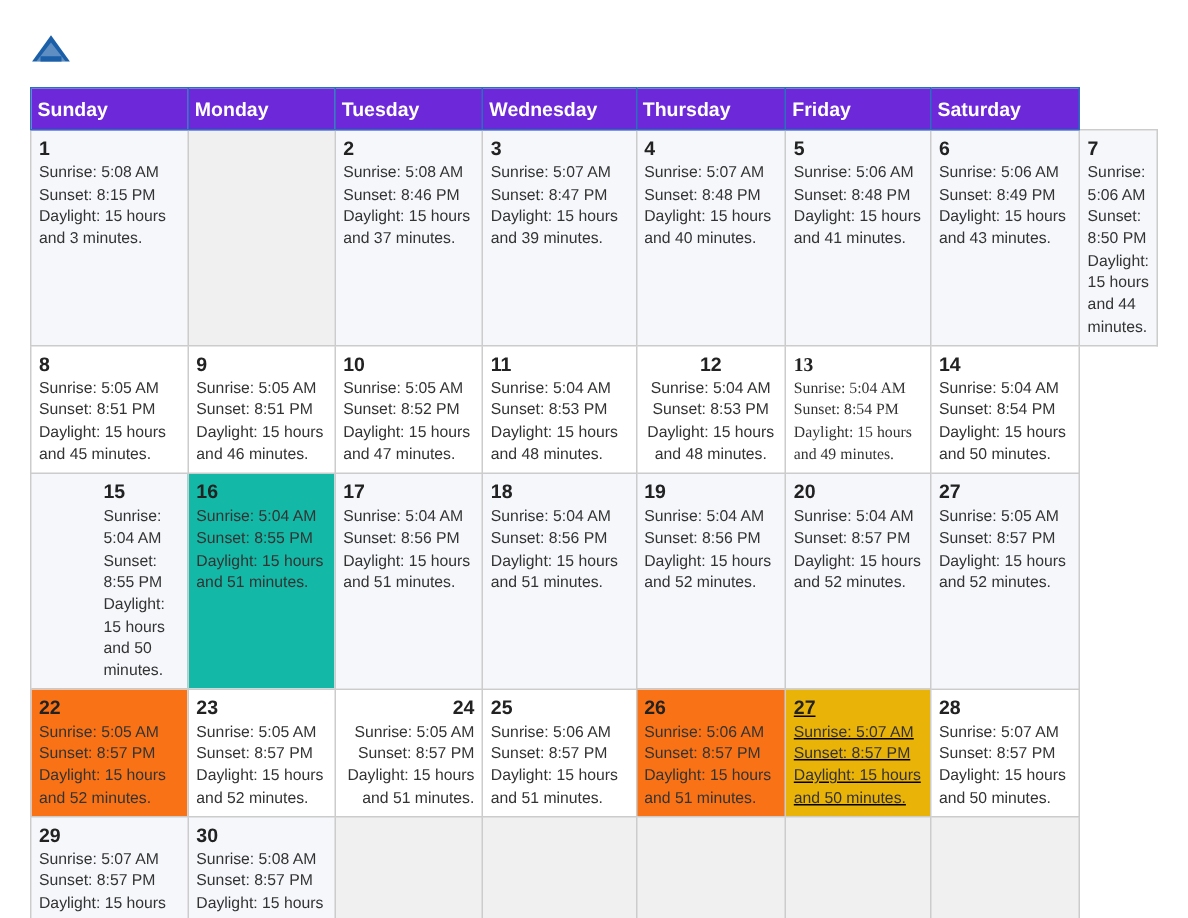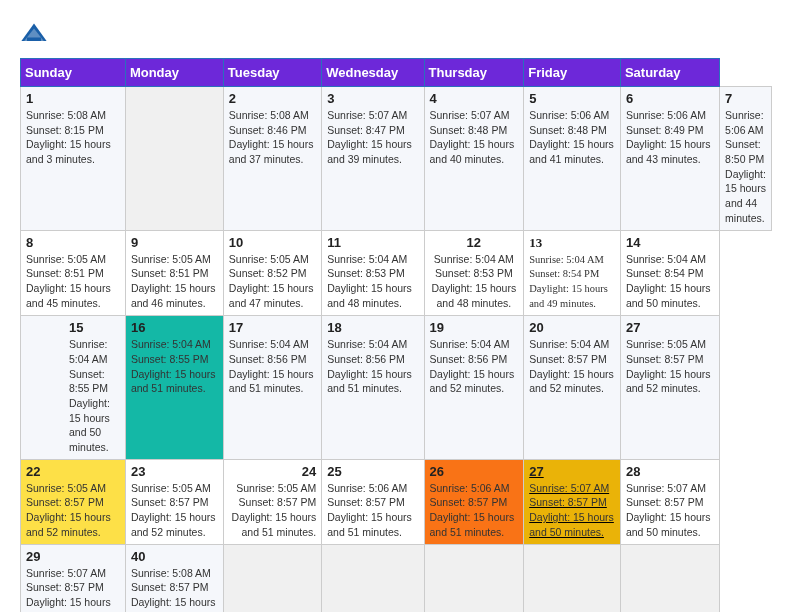--- a/index.html
+++ b/index.html
@@ -214,21 +214,21 @@
         <td style="background: rgb(245, 247, 251);">
           <span class="day-num">20</span>
           <div class="day-info"><span>Sunrise: 5:04 AM</span><br><span>Sunset: 8:57 PM</span><br><span>Daylight: 15 hours<br> and 52 minutes.</span></div>
         </td>
         <td style="background: rgb(245, 247, 251);">
           <span class="day-num">27</span>
           <div class="day-info"><span>Sunrise: 5:05 AM</span><br><span>Sunset: 8:57 PM</span><br><span>Daylight: 15 hours<br> and 52 minutes.</span></div>
         </td>
       </tr>
       <tr>
-        <td style="background: #fde047;">
+        <td style="background: #f97316;">
           <span class="day-num">22</span>
           <div class="day-info"><span>Sunrise: 5:05 AM</span><br><span>Sunset: 8:57 PM</span><br><span>Daylight: 15 hours<br> and 52 minutes.</span></div>
         </td>
         <td style="background: rgb(255, 255, 255);">
           <span class="day-num">23</span>
           <div class="day-info"><span>Sunrise: 5:05 AM</span><br><span>Sunset: 8:57 PM</span><br><span>Daylight: 15 hours<br> and 52 minutes.</span></div>
         </td>
         <td style="background: rgb(255, 255, 255); text-align: right;">
           <span class="day-num">24</span>
           <div class="day-info"><span>Sunrise: 5:05 AM</span><br><span>Sunset: 8:57 PM</span><br><span>Daylight: 15 hours<br> and 51 minutes.</span></div>
@@ -249,21 +249,21 @@
           <span class="day-num">28</span>
           <div class="day-info"><span>Sunrise: 5:07 AM</span><br><span>Sunset: 8:57 PM</span><br><span>Daylight: 15 hours<br> and 50 minutes.</span></div>
         </td>
       </tr>
       <tr>
         <td style="background: rgb(245, 247, 251);">
           <span class="day-num">29</span>
           <div class="day-info"><span>Sunrise: 5:07 AM</span><br><span>Sunset: 8:57 PM</span><br><span>Daylight: 15 hours<br> and 49 minutes.</span></div>
         </td>
         <td style="background: rgb(245, 247, 251);">
-          <span class="day-num">40</span>
+          <span class="day-num">30</span>
           <div class="day-info"><span>Sunrise: 5:08 AM</span><br><span>Sunset: 8:57 PM</span><br><span>Daylight: 15 hours<br> and 49 minutes.</span></div>
         </td>
         <td class="empty-cell"></td>
         <td class="empty-cell"></td>
         <td class="empty-cell"></td>
         <td class="empty-cell"></td>
         <td class="empty-cell"></td>
       </tr>
     </tbody>
 </table>

